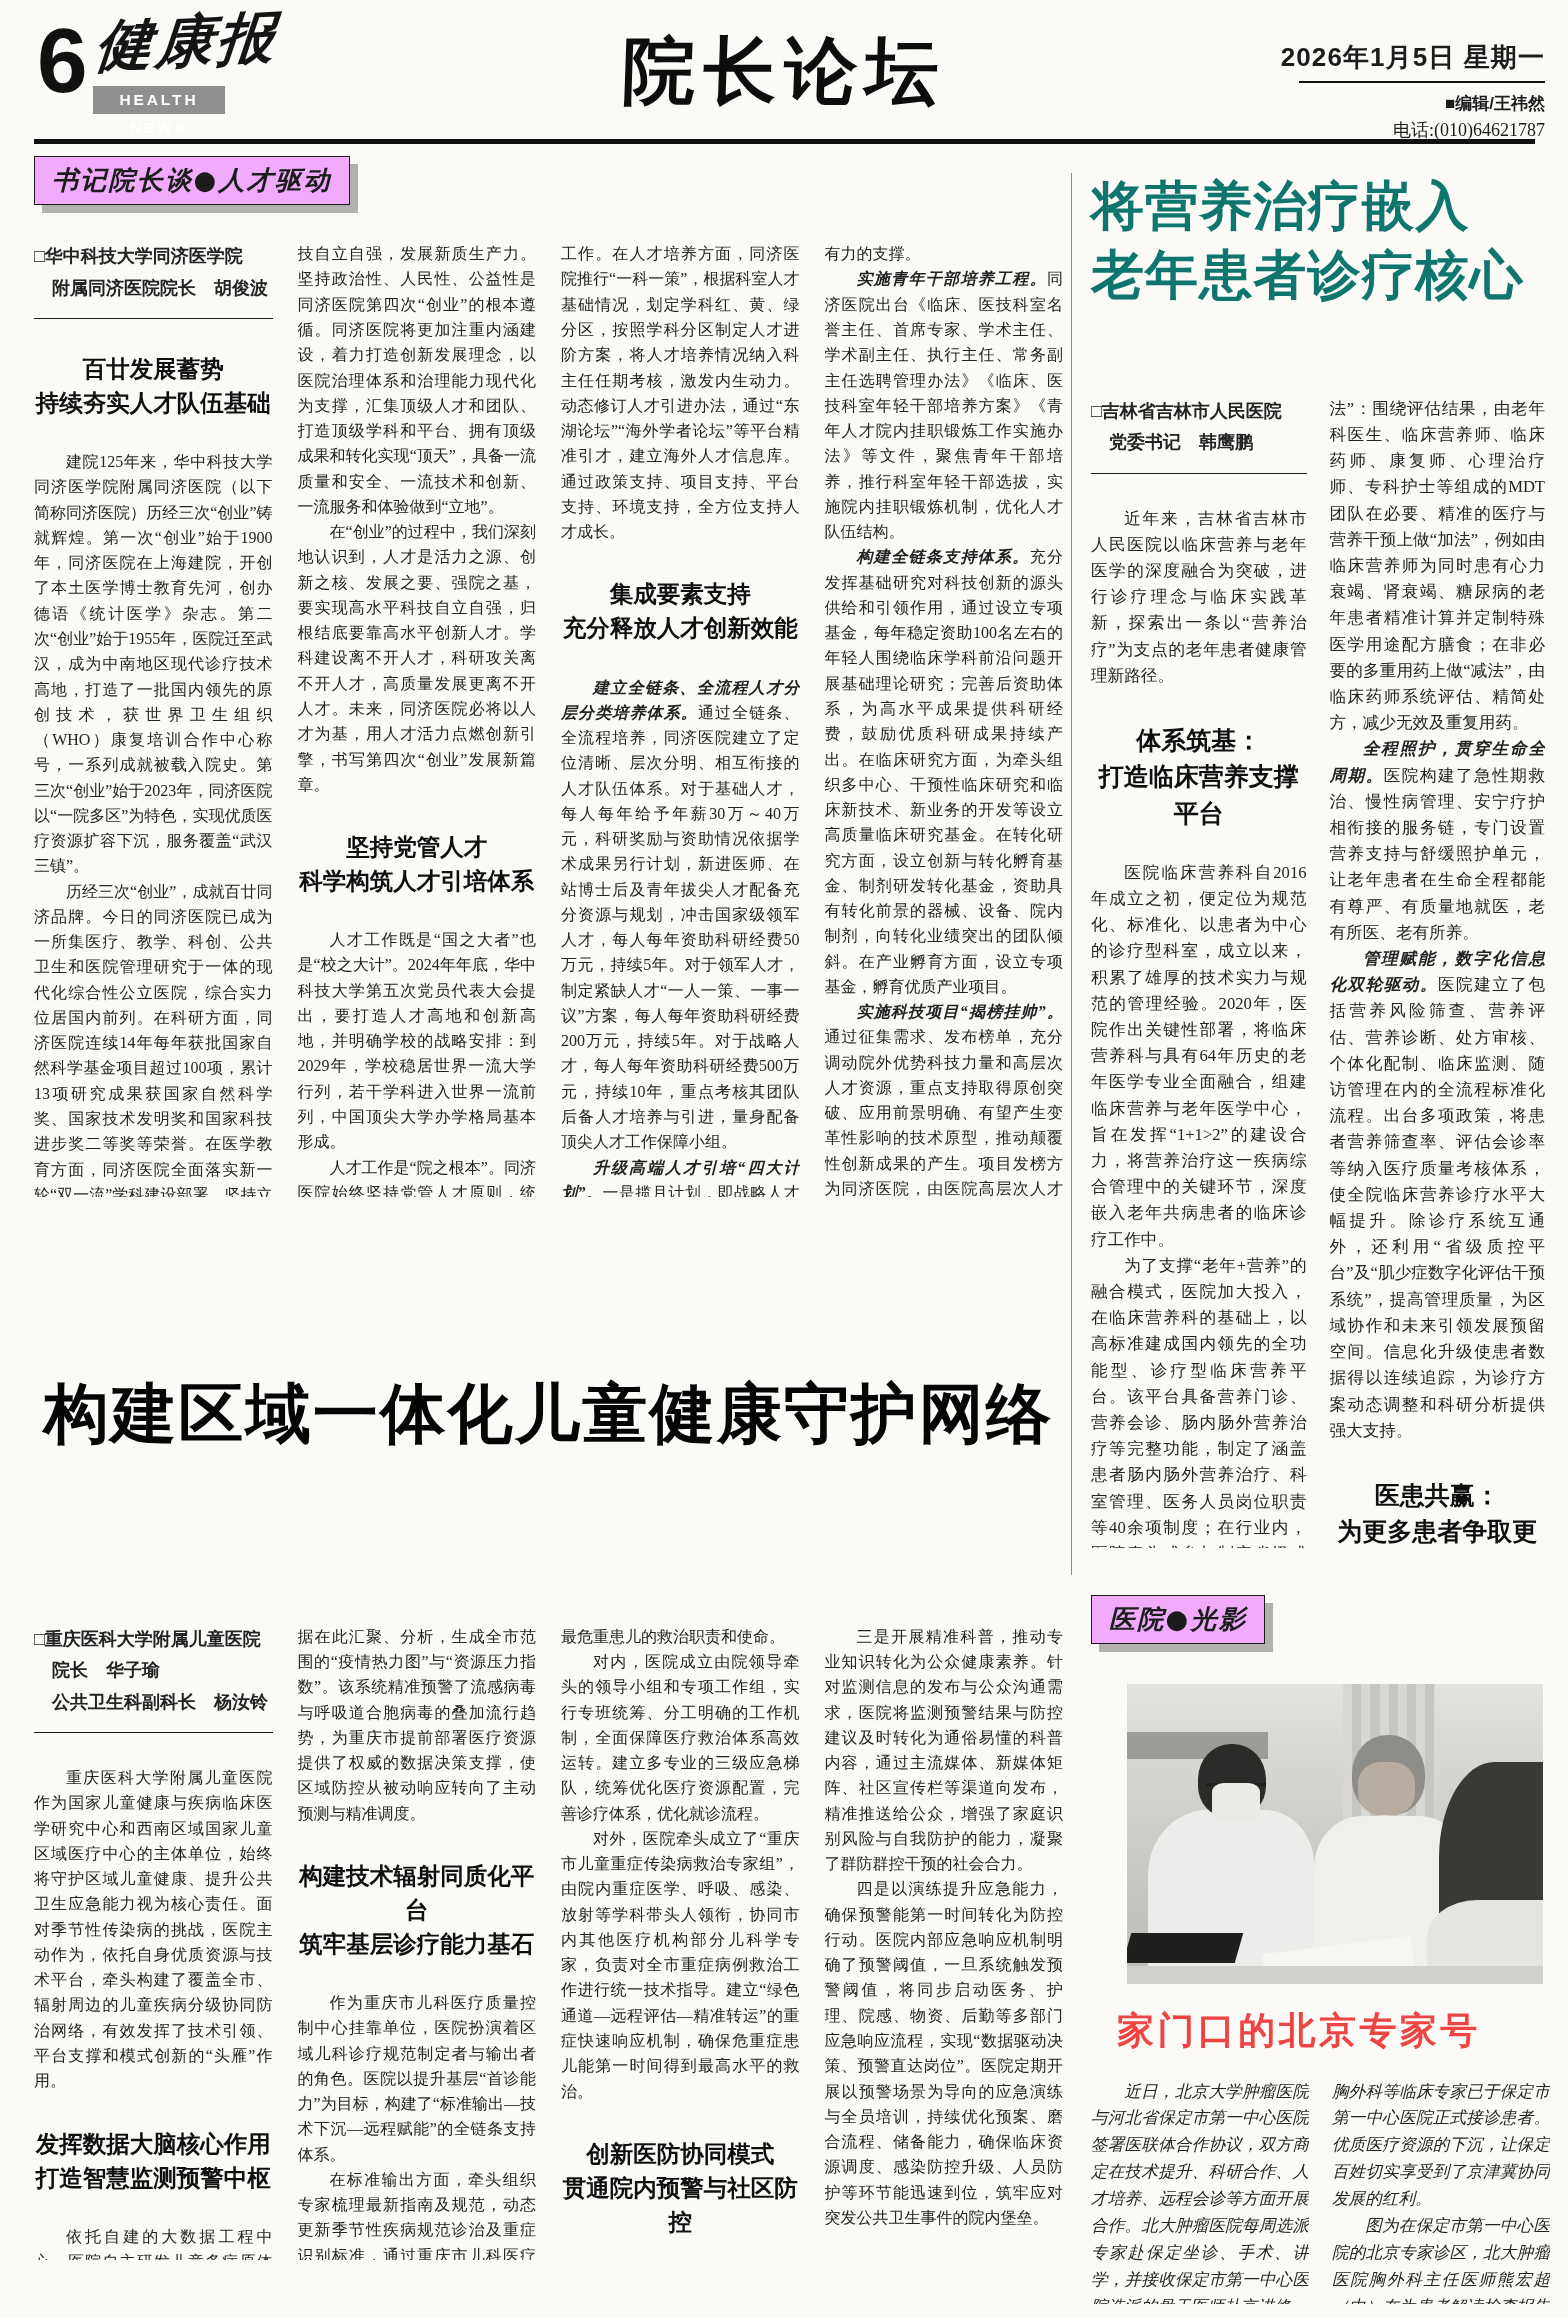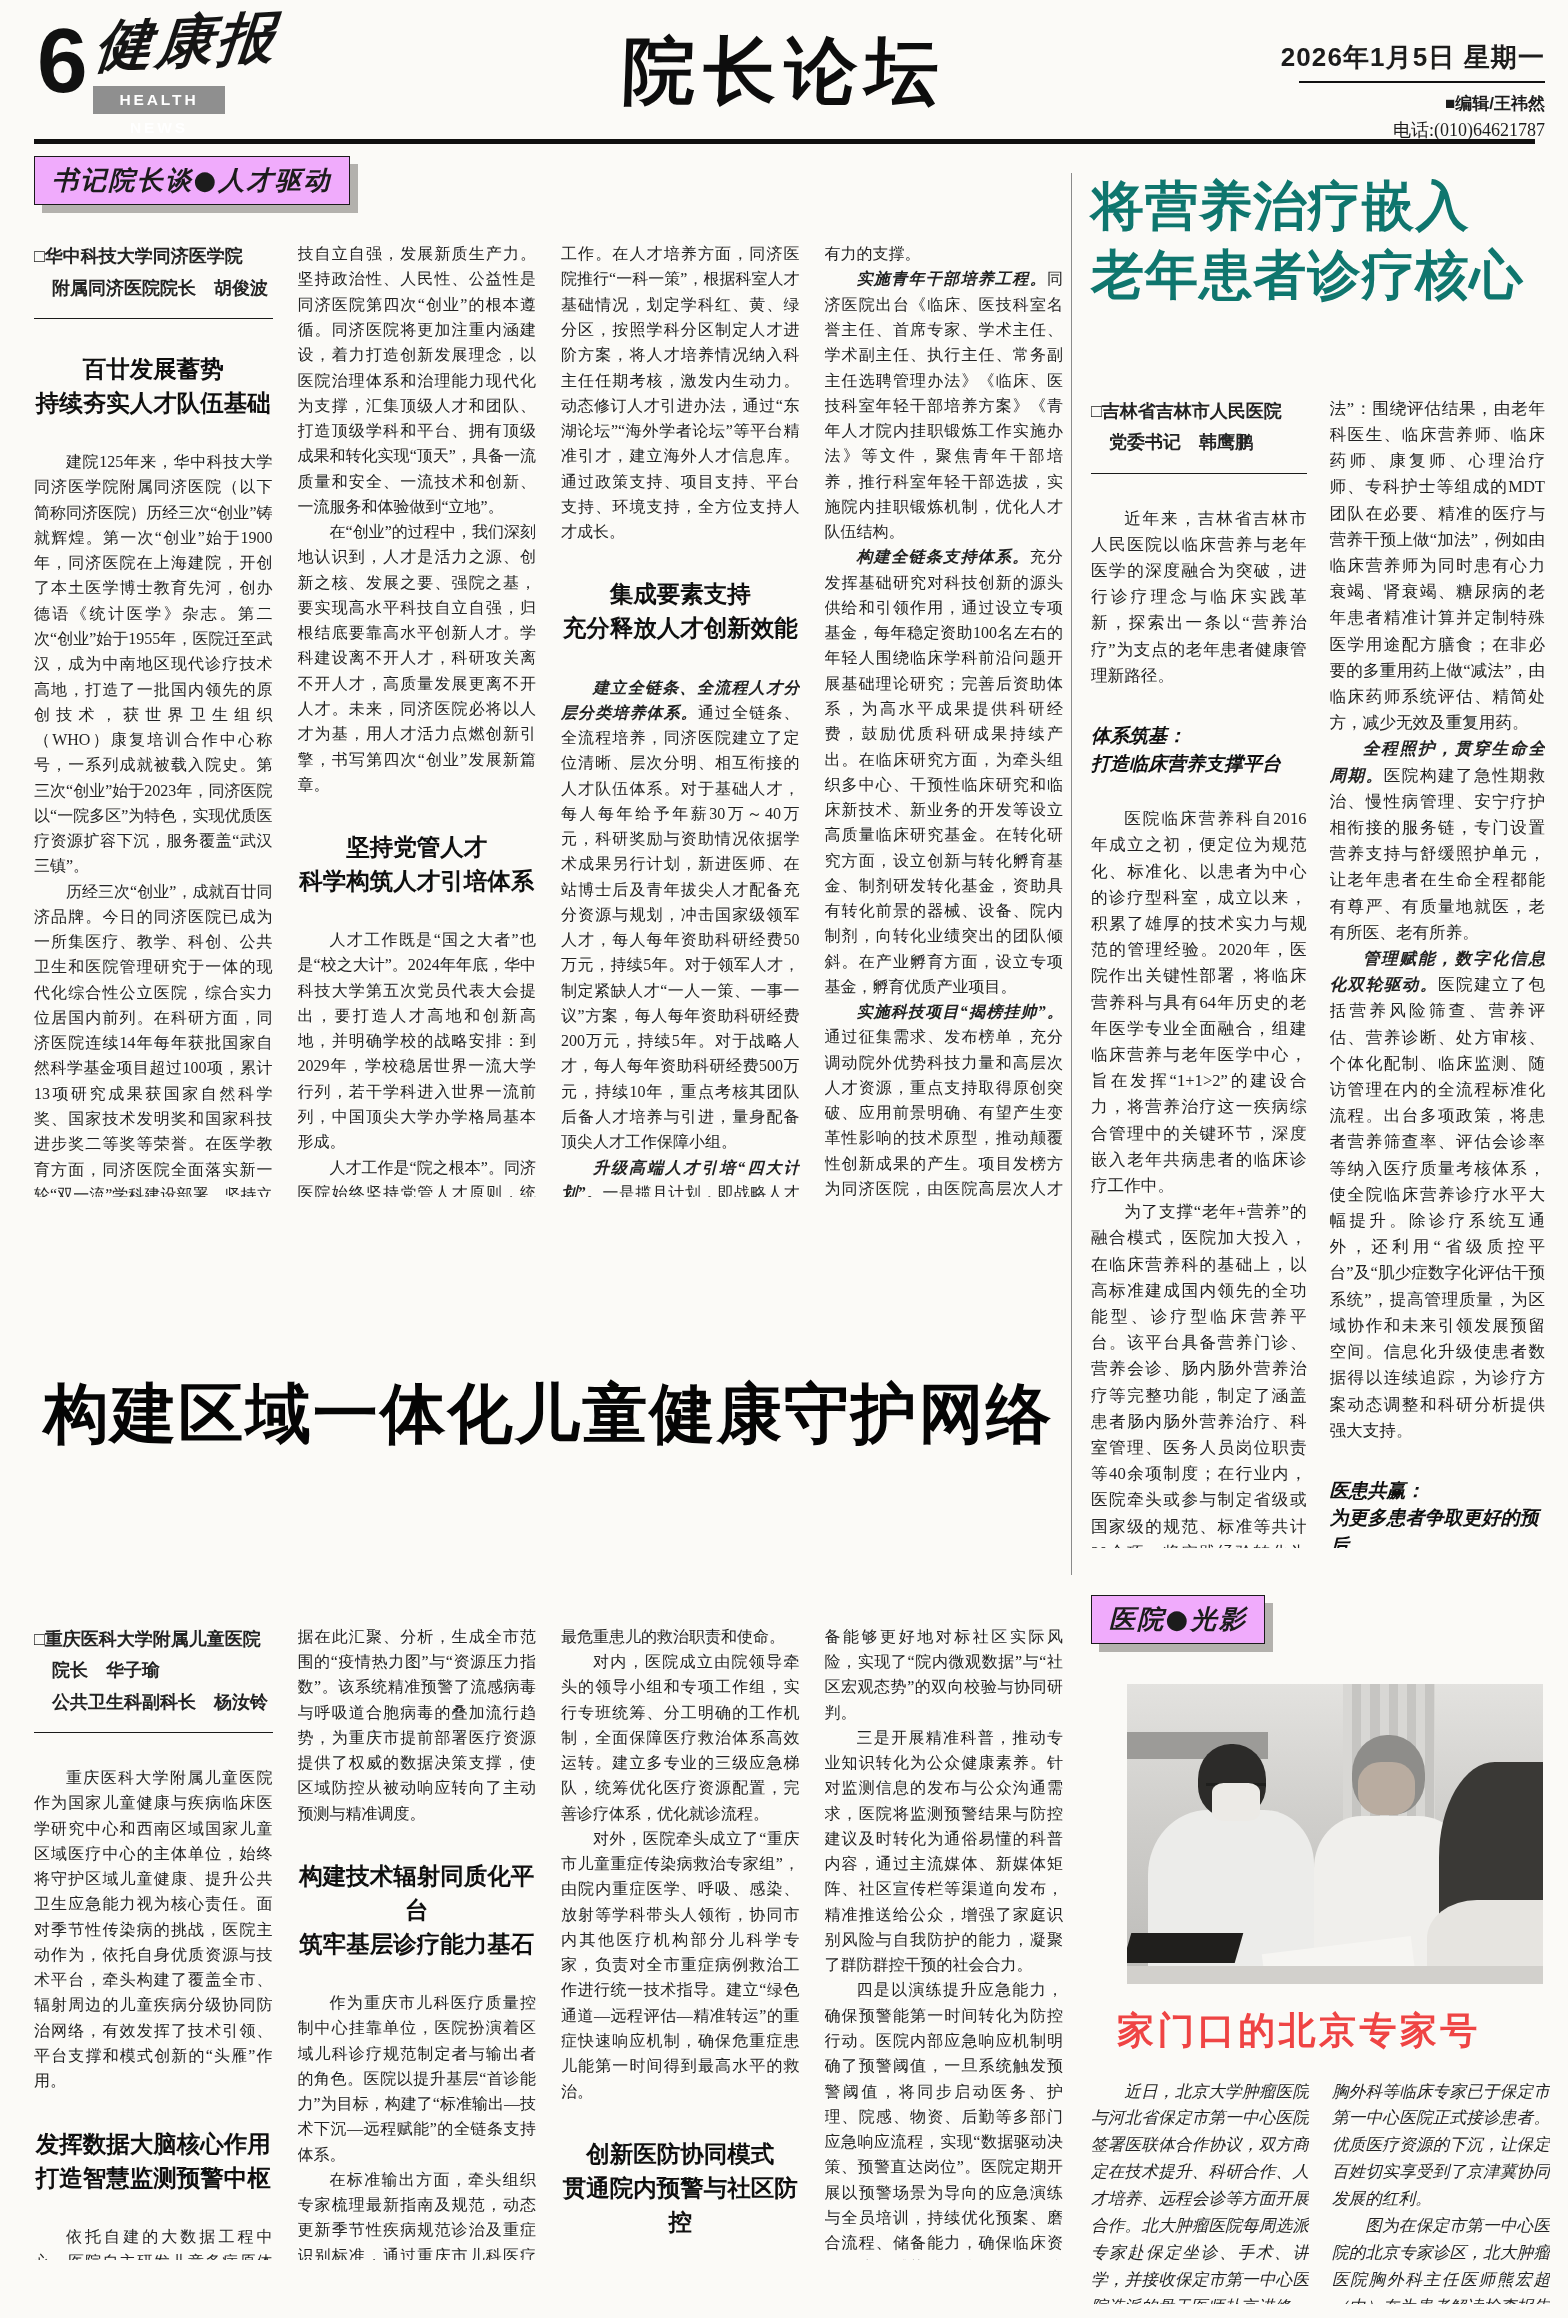--- a/index.html
+++ b/index.html
@@ -38,21 +38,21 @@
   .main-article{position:absolute;left:34px;top:156px;width:1029px;}
   .headline-xl{margin:23px 0 0;text-align:center;font:900 80px/1.08 "Liberation Sans","DejaVu Sans",sans-serif;
                letter-spacing:2.3px;color:#050505;}
   .main-cols{margin-top:36px;height:956px;}
   
   .nutrition-article{position:absolute;left:1091px;top:172px;width:454px;}
   .headline-md{margin:0;text-align:left;font:900 53px/1.3 "Liberation Sans","DejaVu Sans",sans-serif;
                letter-spacing:1.1px;color:#0f766e;}
   .nutrition-cols{margin-top:86px;height:1152px;gap:23px;}
   .nutrition-cols .col{font-size:16.6px;}
-  .nutrition-article .subhead{text-align:left;font-size:19px;font-style:italic;}
+  .nutrition-article .subhead{text-align:center;font-size:25px;}
   
   .children-article{position:absolute;left:34px;top:1377px;width:1029px;}
   .headline-lg{margin:0;text-align:center;font:900 65px/1.15 "Liberation Sans","DejaVu Sans",sans-serif;
                letter-spacing:2.3px;color:#050505;}
   .children-cols{margin-top:172px;height:636px;}
   
   .photo-story{position:absolute;left:1091px;top:1595px;width:459px;}
   .photo{position:relative;margin:40px 0 0 36px;width:416px;height:300px;overflow:hidden;
          background:linear-gradient(180deg,#e3e2df 0%,#cfcecb 45%,#bcbbb8 100%);}
   .photo div{position:absolute;}
@@ -169,21 +169,20 @@
           <p>作为重庆市儿科医疗质量控制中心挂靠单位，医院扮演着区域儿科诊疗规范制定者与输出者的角色。医院以提升基层“首诊能力”为目标，构建了“标准输出—技术下沉—远程赋能”的全链条支持体系。</p>
           <p>在标准输出方面，牵头组织专家梳理最新指南及规范，动态更新季节性疾病规范诊治及重症识别标准，通过重庆市儿科医疗质量控制中心网络统一发布，持续培训基层医护人员。</p>
         </div>
       <div class="col">
           <p class="noindent">最危重患儿的救治职责和使命。</p>
           <p>对内，医院成立由院领导牵头的领导小组和专项工作组，实行专班统筹、分工明确的工作机制，全面保障医疗救治体系高效运转。建立多专业的三级应急梯队，统筹优化医疗资源配置，完善诊疗体系，优化就诊流程。</p>
           <p>对外，医院牵头成立了“重庆市儿童重症传染病救治专家组”，由院内重症医学、呼吸、感染、放射等学科带头人领衔，协同市内其他医疗机构部分儿科学专家，负责对全市重症病例救治工作进行统一技术指导。建立“绿色通道—远程评估—精准转运”的重症快速响应机制，确保危重症患儿能第一时间得到最高水平的救治。</p>
           <div class="subhead">创新医防协同模式<br>贯通院内预警与社区防控</div>
         </div>
       <div class="col">
-          <p class="noindent">备能够更好地对标社区实际风险，实现了“院内微观数据”与“社区宏观态势”的双向校验与协同研判。</p>
           <p>三是开展精准科普，推动专业知识转化为公众健康素养。针对监测信息的发布与公众沟通需求，医院将监测预警结果与防控建议及时转化为通俗易懂的科普内容，通过主流媒体、新媒体矩阵、社区宣传栏等渠道向发布，精准推送给公众，增强了家庭识别风险与自我防护的能力，凝聚了群防群控干预的社会合力。</p>
           <p>四是以演练提升应急能力，确保预警能第一时间转化为防控行动。医院内部应急响应机制明确了预警阈值，一旦系统触发预警阈值，将同步启动医务、护理、院感、物资、后勤等多部门应急响应流程，实现“数据驱动决策、预警直达岗位”。医院定期开展以预警场景为导向的应急演练与全员培训，持续优化预案、磨合流程、储备能力，确保临床资源调度、感染防控升级、人员防护等环节能迅速到位，筑牢应对突发公共卫生事件的院内堡垒。</p>
         </div>
     </div>
   </section>
 
   <section class="photo-story">
     <div class="tagbox">医院●光影</div>
     <div class="photo">
       <div class="ph-band"></div>

